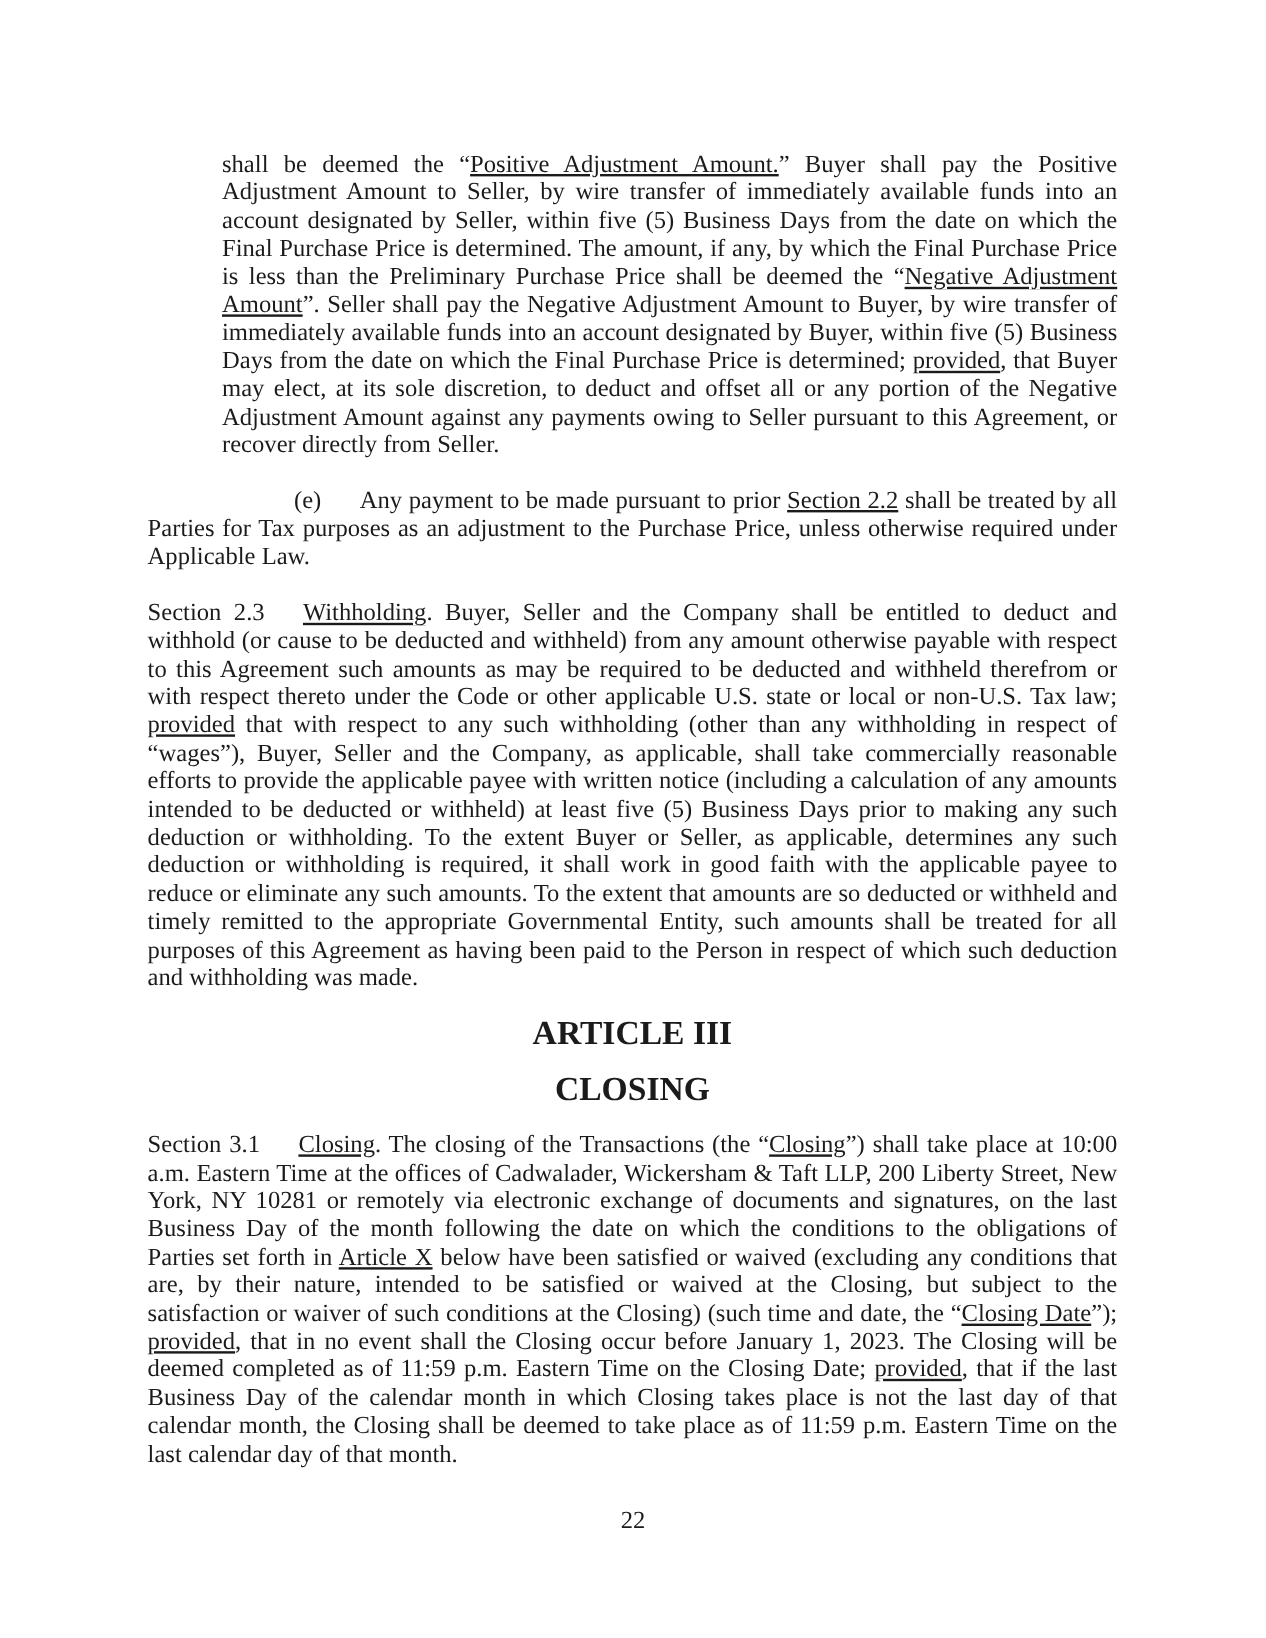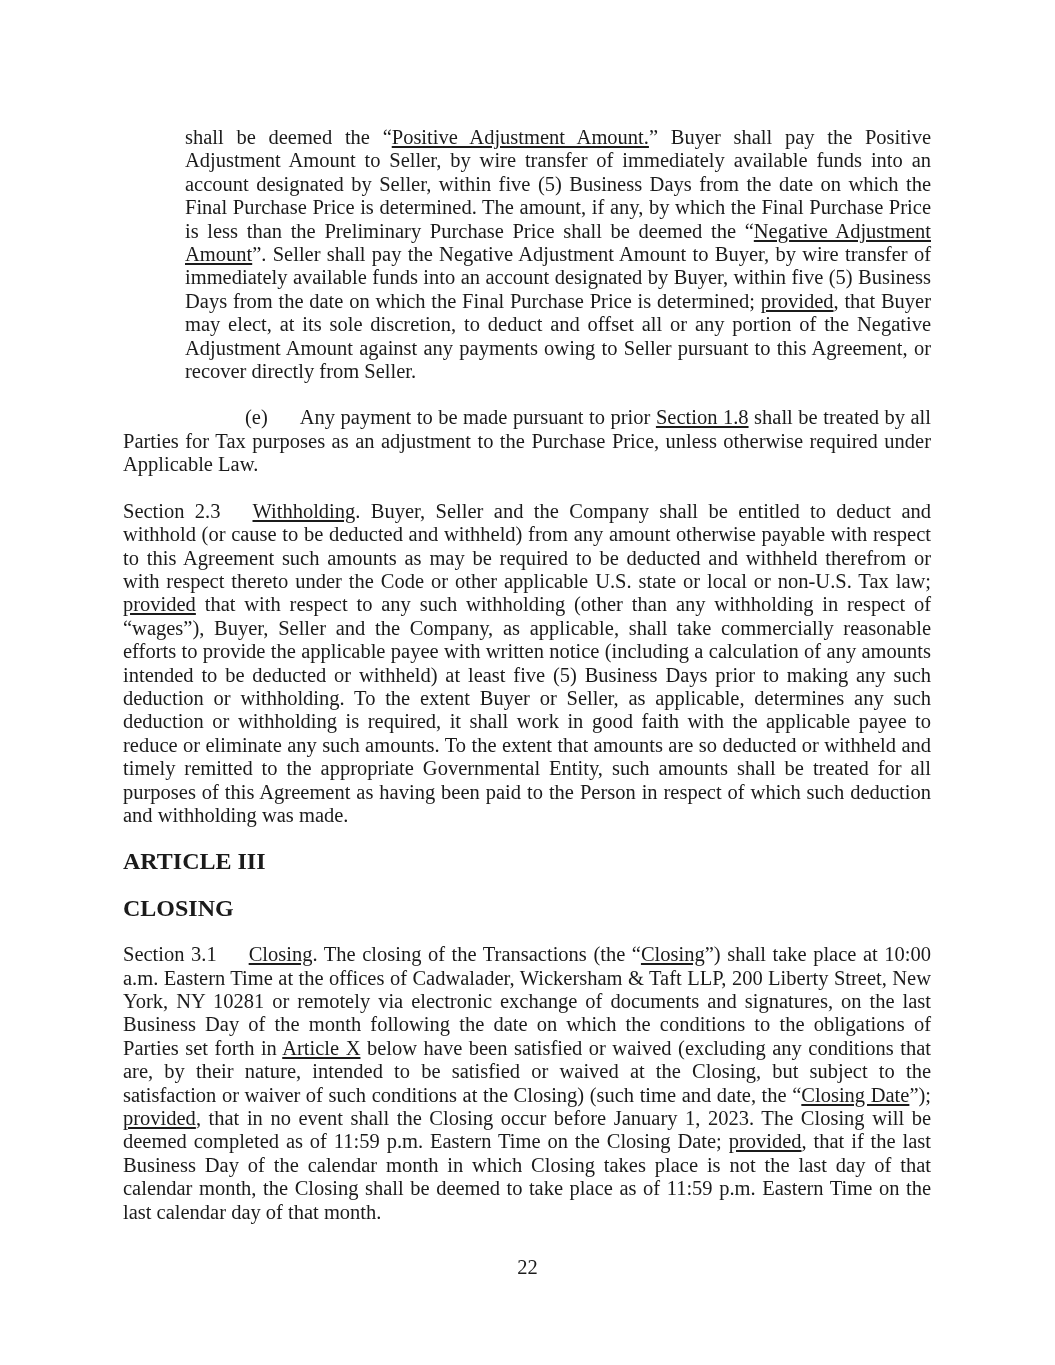--- a/index.html
+++ b/index.html
@@ -29,24 +29,24 @@
     text-align: justify;
     margin: 0 0 23px 0;
   }
   .para.block-indent {
     margin-left: 62px;
   }
   .para.first-line-indent {
     text-indent: 122px;
   }
   .heading {
-    font-size: 24px;
+    font-size: 28px;
     line-height: 23.4px;
     font-weight: bold;
-    text-align: left;
+    text-align: center;
     margin: 5px 0 23px 0;
   }
   .u {
     text-decoration: underline;
   }
   .tab {
     display: inline-block;
     width: 32px;
   }
   .footer {
@@ -60,21 +60,21 @@
   }
 </style>
 </head>
 <body>
 
 <div class="page">
   <div class="content">
 
     <p class="para block-indent"><span>shall be deemed the “</span><span class="u">Positive Adjustment Amount.</span><span>”  Buyer shall pay the Positive Adjustment Amount to Seller, by wire transfer of immediately available funds into an account designated by Seller, within five (5) Business Days from the date on which the Final Purchase Price is determined.  The amount, if any, by which the Final Purchase Price is less than the Preliminary Purchase Price shall be deemed the “</span><span class="u">Negative Adjustment Amount</span><span>”.  Seller shall pay the Negative Adjustment Amount to Buyer, by wire transfer of immediately available funds into an account designated by Buyer, within five (5) Business Days from the date on which the Final Purchase Price is determined; </span><span class="u">provided</span><span>, that Buyer may elect, at its sole discretion, to deduct and offset all or any portion of the Negative Adjustment Amount against any payments owing to Seller pursuant to this Agreement, or recover directly from Seller.</span></p>
 
-    <p class="para first-line-indent"><span>(e)</span><span class="tab"></span><span>Any payment to be made pursuant to prior </span><span class="u">Section 1.8</span><span> shall be treated by all Parties for Tax purposes as an adjustment to the Purchase Price, unless otherwise required under Applicable Law.</span></p>
+    <p class="para first-line-indent"><span>(e)</span><span class="tab"></span><span>Any payment to be made pursuant to prior </span><span class="u">Section 2.2</span><span> shall be treated by all Parties for Tax purposes as an adjustment to the Purchase Price, unless otherwise required under Applicable Law.</span></p>
 
     <p class="para"><span>Section 2.3</span><span class="tab"></span><span class="u">Withholding</span><span>.  Buyer, Seller and the Company shall be entitled to deduct and withhold (or cause to be deducted and withheld) from any amount otherwise payable with respect to this Agreement such amounts as may be required to be deducted and withheld therefrom or with respect thereto under the Code or other applicable U.S. state or local or non-U.S. Tax law; </span><span class="u">provided</span><span> that with respect to any such withholding (other than any withholding in respect of “wages”), Buyer, Seller and the Company, as applicable, shall take commercially reasonable efforts to provide the applicable payee with written notice (including a calculation of any amounts intended to be deducted or withheld) at least five (5) Business Days prior to making any such deduction or withholding.  To the extent Buyer or Seller, as applicable, determines any such deduction or withholding is required, it shall work in good faith with the applicable payee to reduce or eliminate any such amounts.  To the extent that amounts are so deducted or withheld and timely remitted to the appropriate Governmental Entity, such amounts shall be treated for all purposes of this Agreement as having been paid to the Person in respect of which such deduction and withholding was made.</span></p>
 
     <h2 class="heading">ARTICLE III</h2>
 
     <h2 class="heading">CLOSING</h2>
 
     <p class="para"><span>Section 3.1</span><span class="tab"></span><span class="u">Closing</span><span>.  The closing of the Transactions (the “</span><span class="u">Closing</span><span>”) shall take place at 10:00 a.m. Eastern Time at the offices of Cadwalader, Wickersham &amp; Taft LLP, 200 Liberty Street, New York, NY 10281 or remotely via electronic exchange of documents and signatures, on the last Business Day of the month following the date on which the conditions to the obligations of Parties set forth in </span><span class="u">Article X</span><span> below have been satisfied or waived (excluding any conditions that are, by their nature, intended to be satisfied or waived at the Closing, but subject to the satisfaction or waiver of such conditions at the Closing) (such time and date, the “</span><span class="u">Closing Date</span><span>”); </span><span class="u">provided</span><span>, that in no event shall the Closing occur before January 1, 2023.  The Closing will be deemed completed as of 11:59 p.m. Eastern Time on the Closing Date; </span><span class="u">provided</span><span>, that if the last Business Day of the calendar month in which Closing takes place is not the last day of that calendar month, the Closing shall be deemed to take place as of 11:59 p.m. Eastern Time on the last calendar day of that month.</span></p>
 
   </div>

